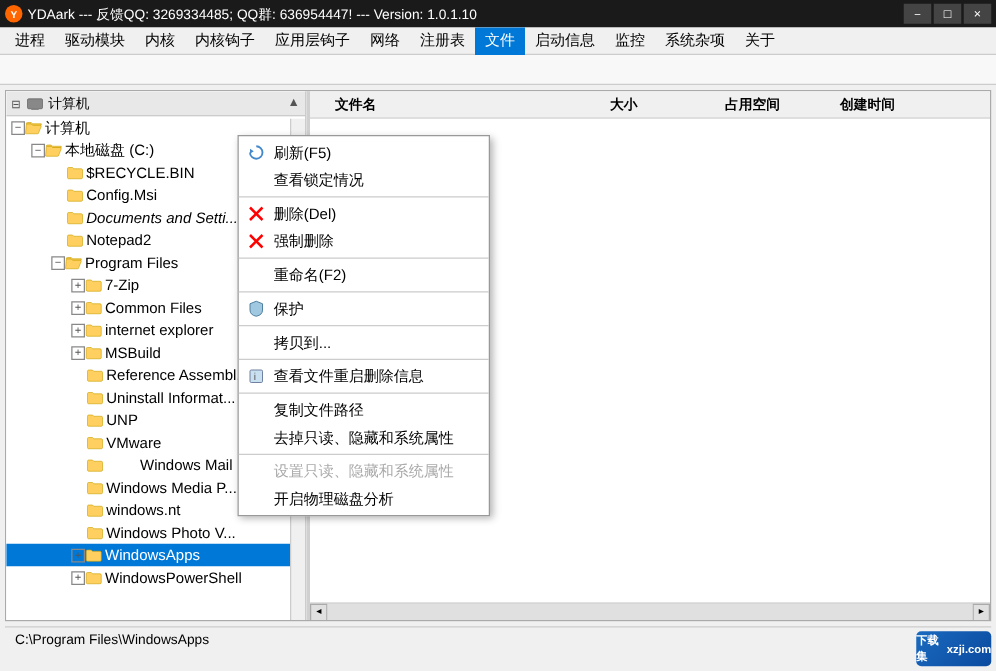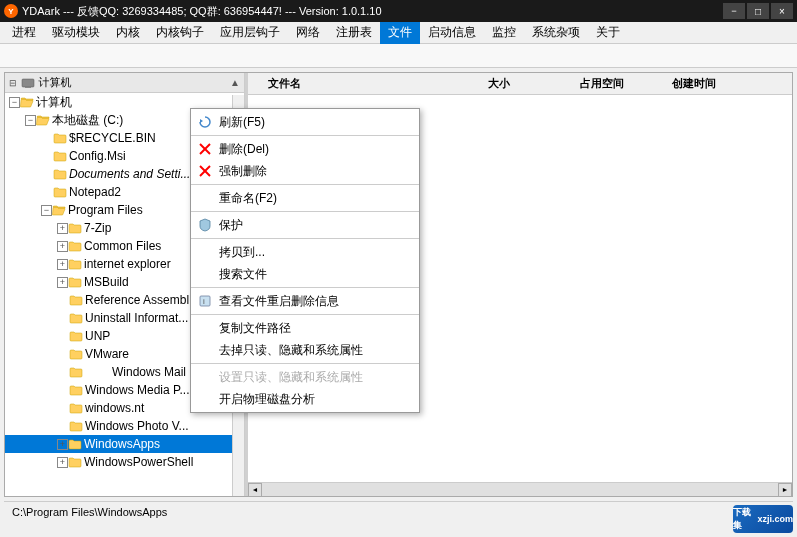--- a/index.html
+++ b/index.html
@@ -202,21 +202,21 @@
       padding: 0 8px;
       font-size: 11px;
       margin: 0 4px 0 4px;
     }
 
     
     .context-menu {
       position: absolute;
       top: 108px;
       left: 190px;
-      width: 230px;
+      width: 202px;
       background: #fff;
       border: 1px solid #999;
       box-shadow: 2px 2px 6px rgba(0,0,0,0.3);
       z-index: 100;
       padding: 2px 0;
     }
     .ctx-item {
       display: flex;
       align-items: center;
       padding: 4px 8px 4px 28px;
@@ -589,20 +589,23 @@
 <div class="context-menu" id="context-menu">
     <div class="ctx-item">
       <span class="ctx-icon">
         <svg width="14" height="14" viewBox="0 0 14 14">
           <path d="M7 2 A5 5 0 1 1 2 7" fill="none" stroke="#4488cc" stroke-width="1.5"></path>
           <polygon points="2,4 2,8 5,6" fill="#4488cc"></polygon>
         </svg>
       </span>
       <span>刷新(F5)</span>
     </div>
+    <div class="ctx-item">
+      <span>查看锁定情况</span>
+    </div>
     <div class="ctx-separator"></div>
     <div class="ctx-item">
       <span class="ctx-icon">
         <svg width="12" height="12" viewBox="0 0 12 12">
           <line x1="1" y1="1" x2="11" y2="11" stroke="red" stroke-width="2"></line>
           <line x1="11" y1="1" x2="1" y2="11" stroke="red" stroke-width="2"></line>
         </svg>
       </span>
       <span>删除(Del)</span>
     </div>
@@ -625,23 +628,20 @@
         <svg width="12" height="14" viewBox="0 0 12 14">
           <path d="M6 1 L11 3 L11 8 Q11 12 6 13 Q1 12 1 8 L1 3 Z" fill="#a0c8e0" stroke="#5080a0" stroke-width="0.8"></path>
         </svg>
       </span>
       <span>保护</span>
     </div>
     <div class="ctx-separator"></div>
     <div class="ctx-item">
       <span>拷贝到...</span>
     </div>
-    <div class="ctx-item">
-      <span>搜索文件</span>
-    </div>
     <div class="ctx-separator"></div>
     <div class="ctx-item">
       <span class="ctx-icon">
         <svg width="14" height="14" viewBox="0 0 14 14">
           <rect x="2" y="2" width="10" height="10" rx="1" fill="#c8e0f0" stroke="#7080a0" stroke-width="0.8"></rect>
           <text x="5" y="10" font-size="8" fill="#555">i</text>
         </svg>
       </span>
       <span>查看文件重启删除信息</span>
     </div>

